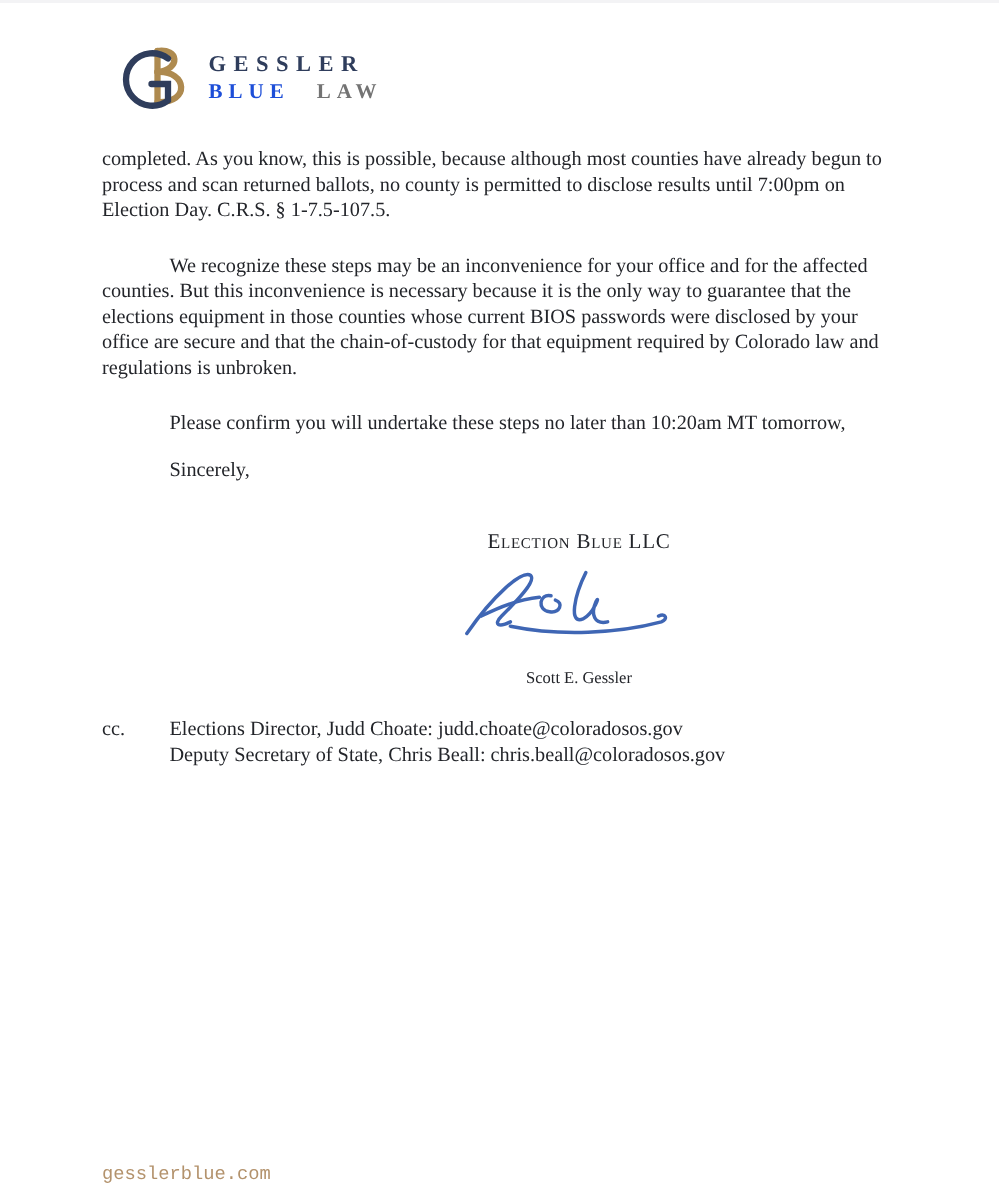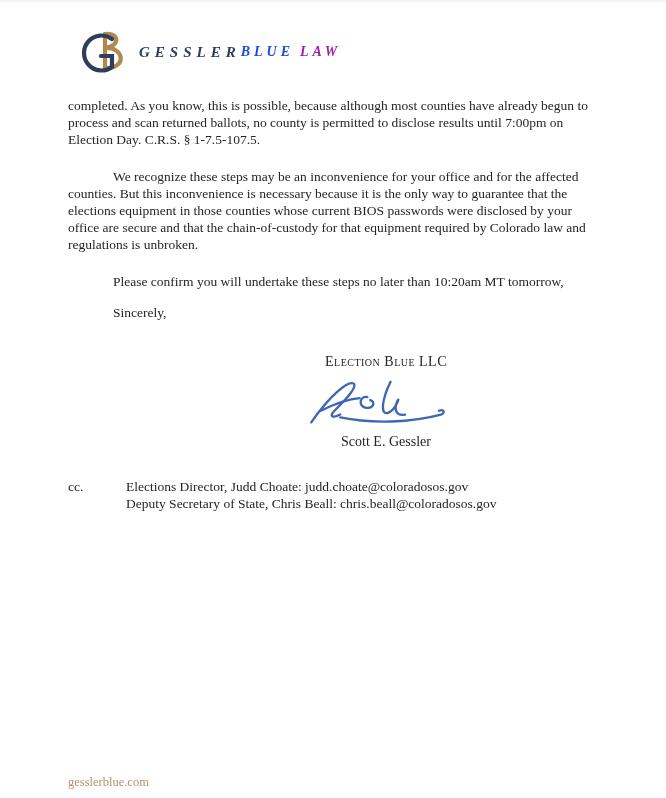--- a/index.html
+++ b/index.html
@@ -16,30 +16,30 @@
   }
   
   .header {
     display: flex;
     align-items: center;
     gap: 11px;
     padding: 25px 66px 0 68px;
     margin-bottom: 22px;
   }
   .monogram { width: 60px; height: 48px; flex: 0 0 auto; }
-  .wordmark { display: flex; line-height: 1.25; padding-top: 2px; font-style: italic; }
+  .wordmark { display: flex; flex-direction: column; line-height: 1.25; padding-top: 2px; }
   .wordmark-line1 {
     font-size: 15px;
     letter-spacing: 5px;
     font-weight: 600;
     color: #2f3d5c;
   }
   .wordmark-line2 { font-size: 14px; letter-spacing: 4px; font-weight: 600; }
   .wordmark-blue { color: #1d4ed8; }
-  .wordmark-gold { color: #a21caf; margin-left: 6px; }
+  .wordmark-gold { color: #737373; margin-left: 18px; }
   
   .body { padding: 0 64px 0 68px; font-size: 13.5px; line-height: 17px; }
   .para { margin: 0 0 20px 0; }
   .para.indent { text-indent: 45px; }
   .p3 { margin: 0 0 14px 0; }
   .p3 .line1 { display: block; text-indent: 45px; }
   .p3 .line2 { display: block; }
   .closing { margin: 0 0 32px 45px; }
   
   .sig-block {
@@ -48,31 +48,31 @@
     text-align: center;
   }
   .sig-company {
     font-variant: small-caps;
     letter-spacing: 0.5px;
     font-size: 14px;
     margin-bottom: 2px;
     white-space: nowrap;
   }
   .sig-ink { width: 148px; height: 60px; margin: 2px 0 0 -6px; display: block; }
-  .sig-name { font-size: 14px; margin-top: 1px; }
+  .sig-name { font-size: 11px; margin-top: 12px; }
   
-  .cc-row { display: flex; margin-top: 28px; font-size: 13.5px; line-height: 17px; gap: 13px; }
+  .cc-row { display: flex; margin-top: 16px; font-size: 13.5px; line-height: 17px; }
   .cc-label { width: 45px; flex: 0 0 auto; }
   .cc-entries { flex: 1; }
   
   .footer {
     position: absolute;
     left: 68px;
     bottom: 8px;
-    font-family: Liberation Serif, serif;
+    font-family: Liberation Mono, monospace;
     font-size: 12.5px;
     color: #b3926c;
   }
 </style>
 </head>
 <body>
 
 <div class="page">
 
   <div class="header">

